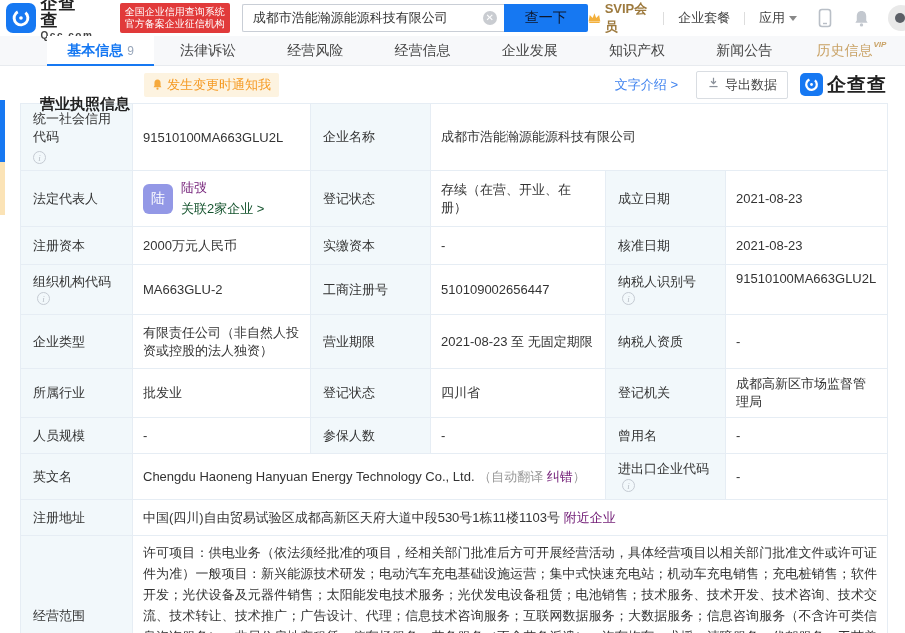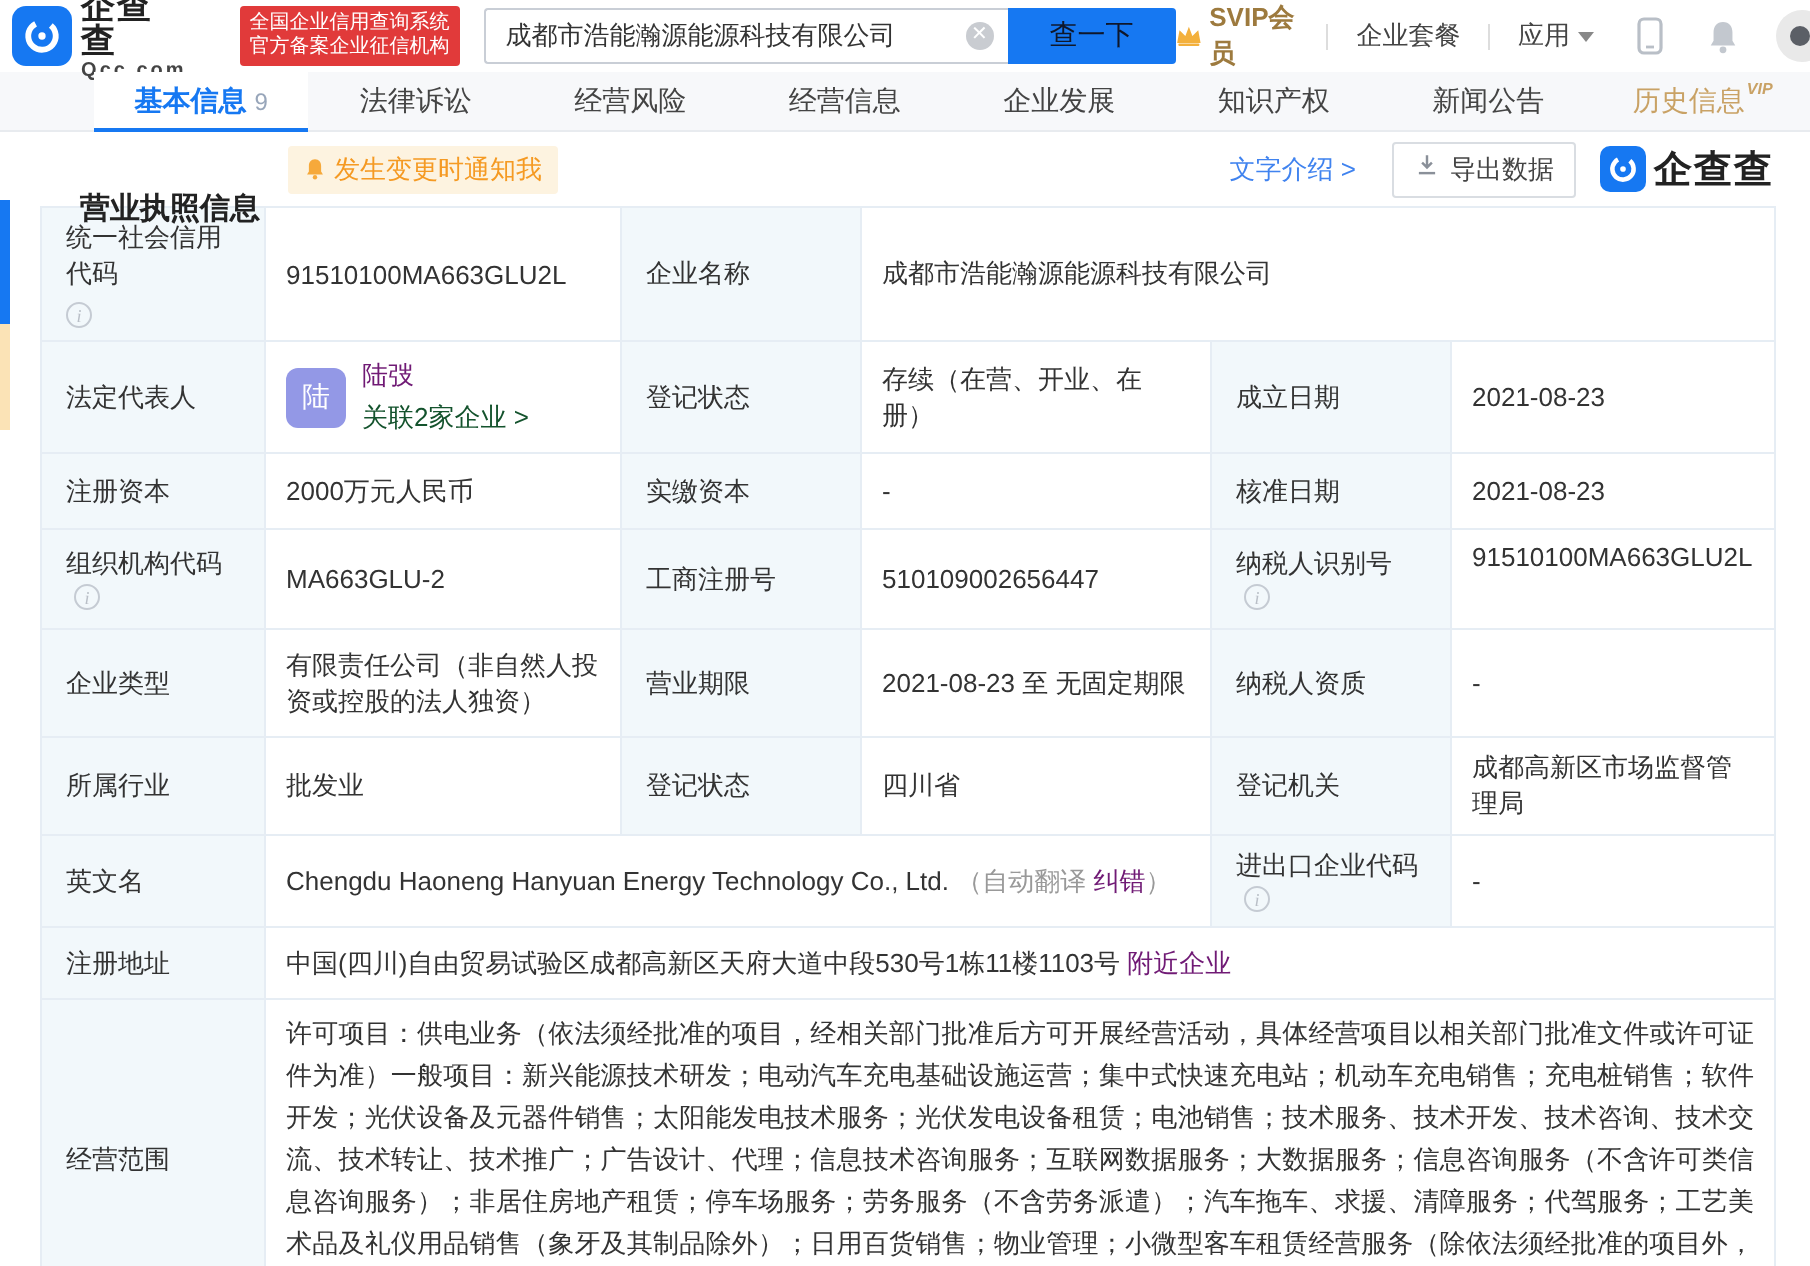--- a/index.html
+++ b/index.html
@@ -281,20 +281,28 @@
     </tr>
     <tr style="height:38px">
       <td class="lab">所属行业</td>
       <td class="val">批发业</td>
       <td class="lab">登记状态</td>
       <td class="val">四川省</td>
       <td class="lab">登记机关</td>
       <td class="val">成都高新区市场监督管理局</td>
     </tr>
     <tr style="height:36px">
+      <td class="lab">人员规模</td>
+      <td class="val">-</td>
+      <td class="lab">参保人数</td>
+      <td class="val">-</td>
+      <td class="lab">曾用名</td>
+      <td class="val">-</td>
+    </tr>
+    <tr style="height:36px">
       <td class="lab">英文名</td>
       <td class="val" colspan="3">
         <span>Chengdu Haoneng Hanyuan Energy Technology Co., Ltd.</span>
         <span class="gray-note">（自动翻译</span>
         <span class="link">纠错</span><span class="gray-note">）</span>
       </td>
       <td class="lab">
         <span>进出口企业代码</span>
         <span class="info-i info-inline">i</span>
       </td>

